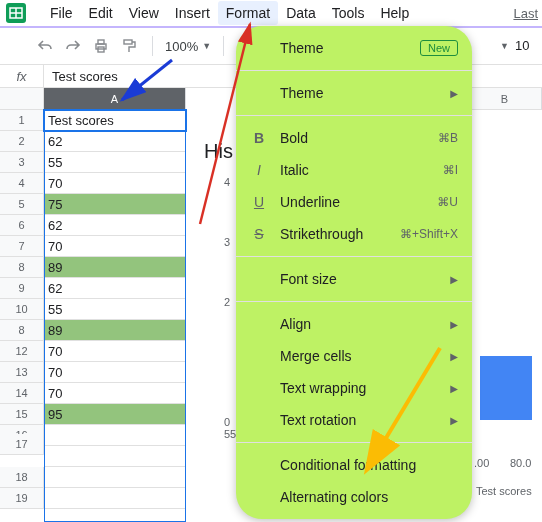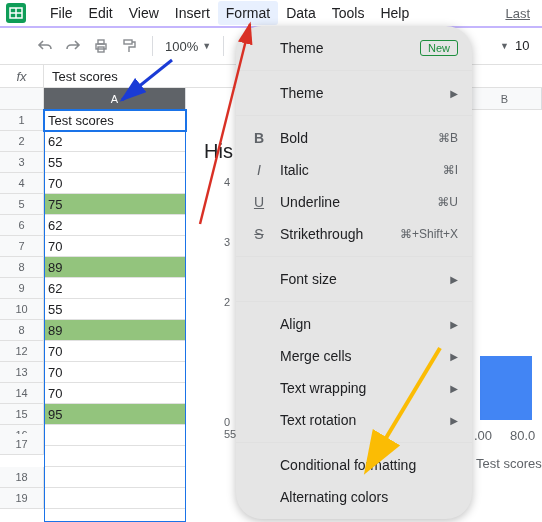--- a/index.html
+++ b/index.html
@@ -3,21 +3,21 @@
 <meta charset="utf-8">
 <style>
   * { box-sizing: border-box; margin: 0; padding: 0; }
   body { font-family: Arial, Helvetica, sans-serif; font-size: 13px; color: #202124; background: #fff; width: 542px; height: 522px; overflow: hidden; position: relative; }
 
   
   .menubar { display: flex; align-items: center; height: 28px; padding-left: 4px; border-bottom: 2px solid #c4b5fd; }
   .app-icon { width: 24px; height: 24px; display: flex; align-items: center; justify-content: center; margin-right: 14px; }
   .menubar-item { padding: 4px 8px; font-size: 14px; color: #202124; cursor: pointer; border-radius: 3px; }
   .menubar-item.hover { background: #e8f0fe; }
-  .menubar-last { margin-left: auto; margin-right: 12px; text-decoration: underline; color: #5f6368; font-size: 13px; }
+  .menubar-last { margin-left: auto; margin-right: 4px; text-decoration: underline; color: #5f6368; font-size: 13px; }
 
   
   .toolbar { display: flex; align-items: center; height: 36px; padding-left: 34px; gap: 6px; }
   .tb-icon { width: 22px; height: 22px; display:flex; align-items:center; justify-content:center; opacity:.75; }
   .tb-sep { width: 1px; height: 20px; background: #dadce0; margin: 0 6px; }
   .zoom { display:flex; align-items:center; gap:4px; font-size:13px; color:#3c4043; }
   .chev { font-size: 9px; color:#5f6368; }
 
   .font-size { display:flex; align-items:center; gap:6px; position:absolute; left:500px; top:38px; font-size:13px; }
 
@@ -34,34 +34,34 @@
   .colhdr.B { left:468px; width:74px; background:#f8f9fa; color:#5f6368; }
 
   .rowhdr { position:absolute; left:0; width:44px; height:21px; background:#f8f9fa; border-right:1px solid #e0e0e0; border-bottom:1px solid #e0e0e0; display:flex; align-items:center; justify-content:center; font-size:11px; color:#5f6368;}
   .cell { position:absolute; height:21px; border-right:1px solid #e0e0e0; border-bottom:1px solid #e0e0e0; display:flex; align-items:center; padding:0 4px; font-size:13px; background:#fff;}
   .cell.colA { left:44px; width:142px; }
   .cell.hl { background:#93c47d; }
   .cell.active { outline:2px solid #1a73e8; outline-offset:-1px; z-index:2; }
   .col-sel-line { position:absolute; left:44px; width:142px; border:1px solid #1a73e8; pointer-events:none; z-index:1; }
 
   
-  .dropdown { position:absolute; left:236px; top:26px; width:236px; background:#e5e5e5; box-shadow:0 2px 10px rgba(0,0,0,.25); z-index:20; padding:6px 0;border-radius:26px; }
+  .dropdown { position:absolute; left:236px; top:26px; width:236px; background:#bef264; box-shadow:0 2px 10px rgba(0,0,0,.25); z-index:20; padding:6px 0;border-radius:26px; }
   .dd-row { display:flex; align-items:center; height:32px; padding:0 14px; font-size:14px; color:#202124; cursor:pointer; gap:12px; }
   .dd-ic { width:18px; display:flex; justify-content:center; color:#5f6368; font-size:14px;}
   .dd-label { flex:1; }
   .dd-sc { font-size:12px; color:#5f6368; }
   .dd-arrow { font-size:10px; color:#5f6368; }
   .dd-sep { height:1px; background:#e0e0e0; margin:6px 0; }
   .badge-new { border:1px solid #1e8e3e; color:#1e8e3e; font-size:11px; padding:1px 7px; border-radius:3px; font-weight:500;}
 
   
   .chartback { position:absolute; left:200px; top:130px; font-size:11px; color:#5f6368; z-index:0;}
   .bar { position:absolute; background:#4285f4; }
   .chart-title-part { position:absolute; left:204px; top:140px; font-size:20px; color:#202124; z-index:1;}
-  .axis-label-bot { position:absolute; font-size:13px; color:#5f6368; }
+  .axis-label-bot { position:absolute; font-size:11px; color:#5f6368;margin-top:29px; }
 
   
   svg.annot { position:absolute; left:0; top:0; z-index:30; pointer-events:none; }
 
 </style>
 </head>
 <body>
 
 <div class="menubar">
   <div class="app-icon">

